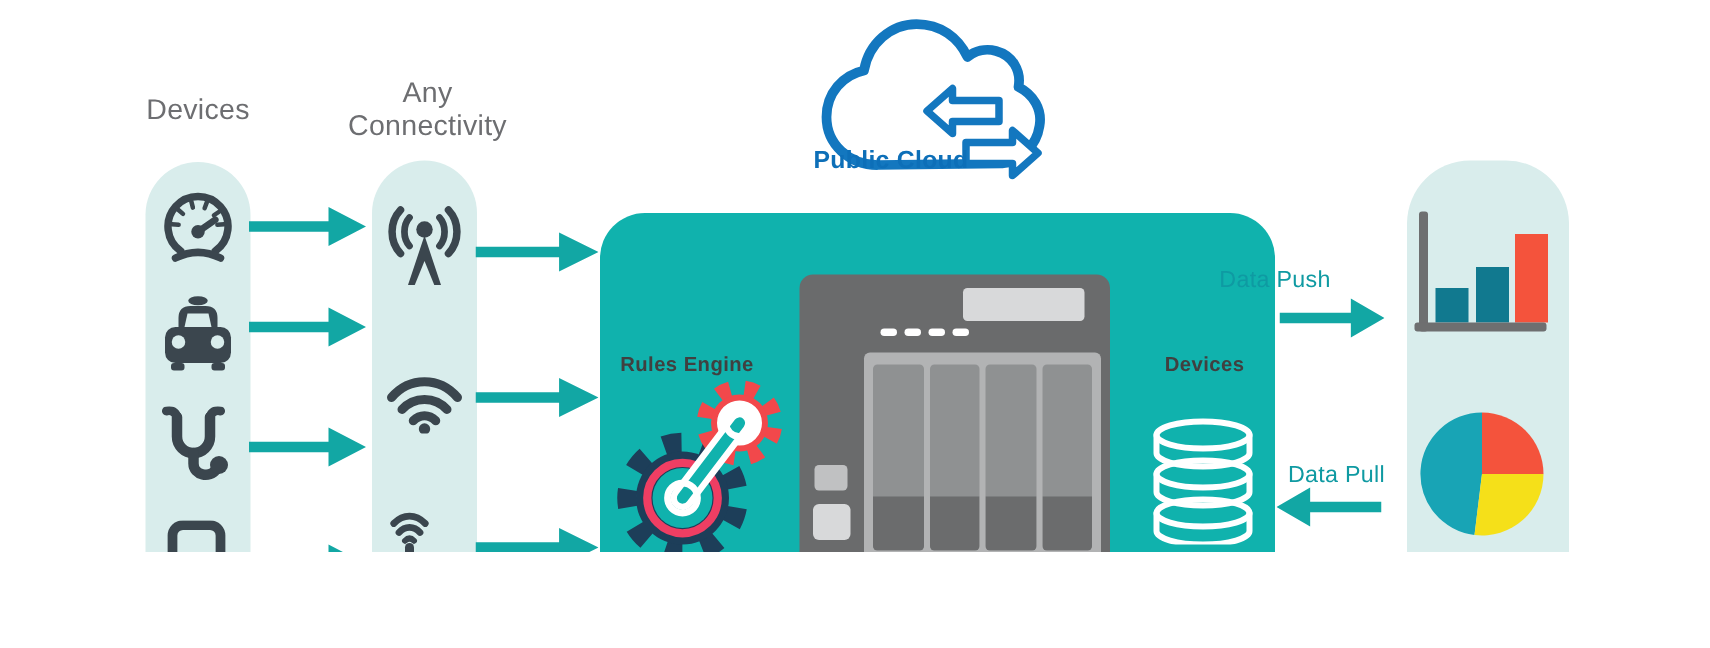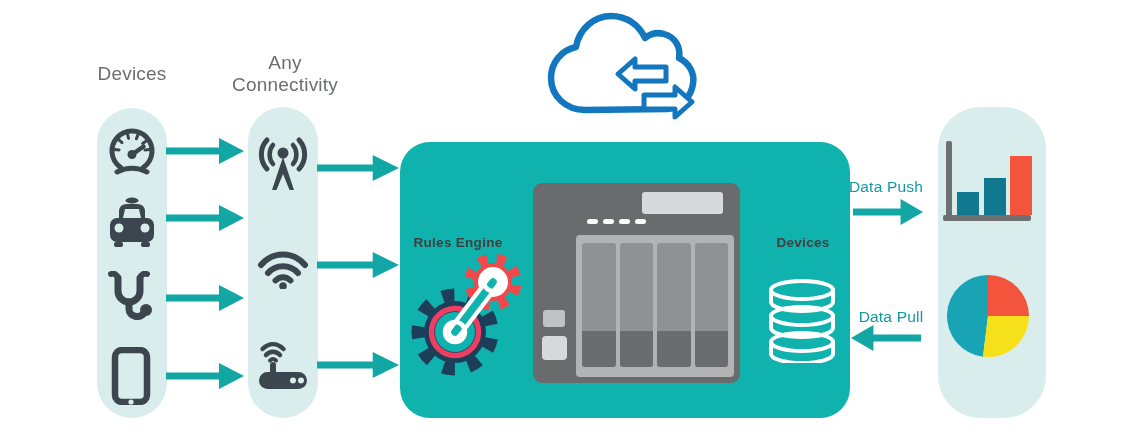--- a/index.html
+++ b/index.html
@@ -1,17 +1,17 @@
 <!DOCTYPE html>
 <html><head>
 <meta charset="utf-8">
 <style>
   html,body{margin:0;padding:0;background:#fff;}
   #canvas{
-    position:relative;width:1140px;height:432px;background:#ffffff;overflow:hidden;
+    position:relative;width:1140px;height:368px;background:#ffffff;overflow:hidden;
     font-family:"Liberation Sans", sans-serif;
     border-radius:27px;
   }
   .col-label{
     position:absolute;color:#6d6e71;font-size:19px;line-height:1.18;
     text-align:center;letter-spacing:.2px;
   }
   .pill{position:absolute;background:#d9edec;border-radius:36px;}
   .icon{position:absolute;}
   .arrow{position:absolute;}
@@ -210,22 +210,23 @@
       <path d="M8,65 v12 a31,9 0 0 0 62,0 v-12"></path>
     </g>
   </svg>
 
   <svg class="icon" style="left:538px;top:6px;" width="165" height="115" viewBox="0 0 165 115">
     <path d="M47,104 C28,104 13,90 13,72 C13,56 24,44 38,41 C41,23 56,10 73,10 C89,10 101,19 107,32
              C112,28 119,26 126,28 C137,31 143,41 141,52 C151,57 157,67 155,78 C153,91 143,101 130,103 Z" fill="#ffffff" stroke="#1377bf" stroke-width="6.5" stroke-linejoin="round"></path>
     <polygon points="80,68 97,53 97,61 128,61 128,75 97,75 97,83" fill="#ffffff" stroke="#1377bf" stroke-width="5" stroke-linejoin="round"></polygon>
     <polygon points="154,96 137,81 137,89 106,89 106,103 137,103 137,111" fill="#ffffff" stroke="#1377bf" stroke-width="5" stroke-linejoin="round"></polygon>
   </svg>
-
-  <div class="flow-label" style="left:811px;top:178px;width:78px;margin-left:36px;">Data Push</div>
+  <div class="cloud-label">Public Cloud</div>
+
+  <div class="flow-label" style="left:811px;top:178px;width:78px;">Data Push</div>
   <svg class="arrow" style="left:853px;top:198px;" width="70" height="28" viewBox="0 0 78 28" preserveAspectRatio="none">
     <polygon points="0,10.5 53,10.5 53,1 78,14 53,27 53,17.5 0,17.5"></polygon>
     </svg>
 
   <div class="flow-label" style="left:855px;top:308px;width:72px;">Data Pull</div>
   <svg class="arrow" style="left:851px;top:324px;" width="70" height="28" viewBox="0 0 78 28" preserveAspectRatio="none">
     <polygon points="78,10.5 25,10.5 25,1 0,14 25,27 25,17.5 78,17.5"></polygon>
     </svg>
 
   <div class="pill" style="left:938px;top:107px;width:108px;height:311px;border-radius:42px;"></div>

